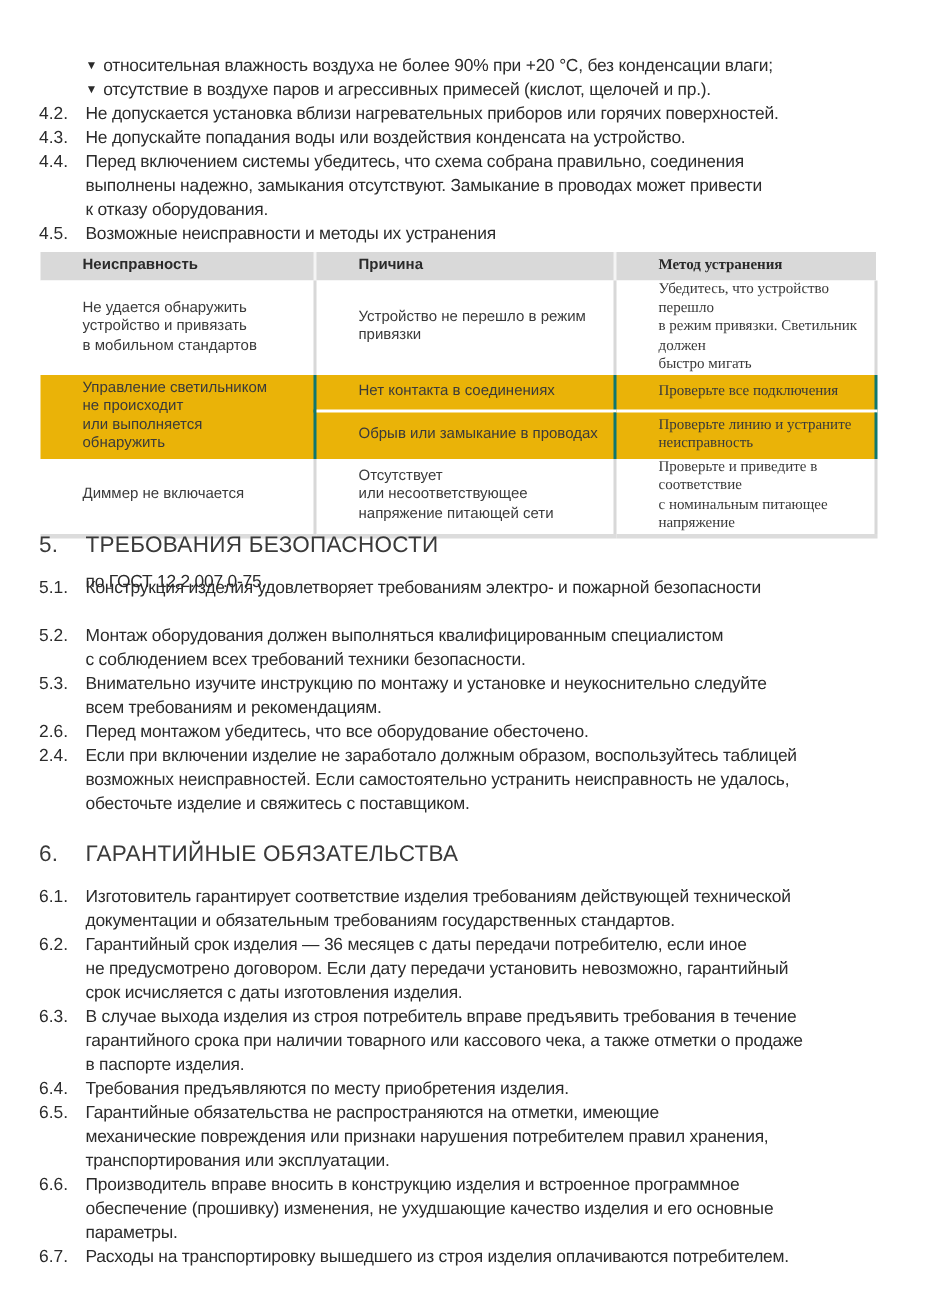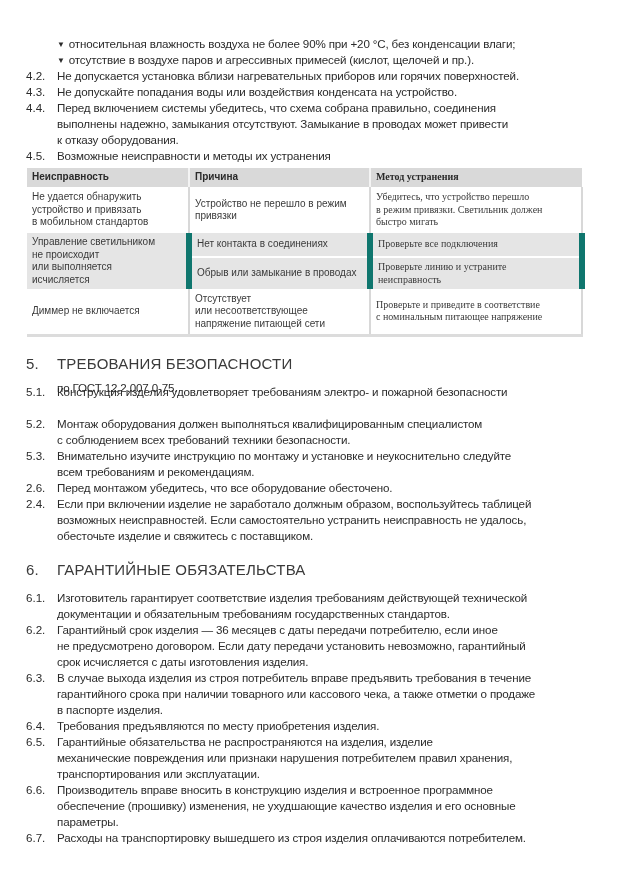--- a/index.html
+++ b/index.html
@@ -15,27 +15,27 @@
   .bullet .mark { font-size: 8px; margin-right: 4px; position: relative; top: -1px; }
   .h2 { position: absolute; font-size: 15px; color: #3a3a3a; letter-spacing: 0.2px; }
   .h2 .hn { position: absolute; left: 26px; }
   .h2 .ht { position: absolute; left: 57px; white-space: nowrap; }
 
   table.tbl {
     position: absolute; left: 27px; top: 168px; width: 558px;
     border-collapse: collapse; font-size: 10px; line-height: 12.5px; color: #3a3a3a;
   }
   table.tbl td, table.tbl th {
-    text-align: left; vertical-align: middle; padding: 0 0 0 5px;
+    text-align: left; vertical-align: middle; padding: 0 0 0 28px;
     border-right: 2px solid #e4e4e4;
   }
   table.tbl th { background: #d9d9d9; font-weight: bold; height: 19px; color: #2a2a2a; border-right: 2px solid #f4f4f4; }
   table.tbl td:last-child, table.tbl th:last-child { border-right: none; font-family: Liberation Serif, serif; }
   table.tbl tr.white td { background: #ffffff; border-right: 2px solid #d8d8d8; }
-  table.tbl tr.grey td { background: #e5e5e5; border-right: 6px solid #0f766e; margin-top: 24px; }
+  table.tbl tr.grey td { background: #eab308; border-right: 2px solid #0f766e; margin-top: 24px; }
   table.tbl tr.grey td.sub { border-bottom: 2px solid #ffffff; }
   table.tbl td.c1 { width: 154px; }
   table.tbl td.c2 { width: 170px; }
   table.tbl tr.last td { border-bottom: 3px solid #dcdcdc; }
 </style>
 </head>
 <body>
 
 <div class="page">
 
@@ -77,21 +77,21 @@
         <div>Убедитесь, что устройство перешло</div>
         <div>в режим привязки. Светильник должен</div>
         <div>быстро мигать</div>
       </td>
     </tr>
     <tr class="grey" style="height:24px">
       <td class="c1" rowspan="2">
         <div>Управление светильником</div>
         <div>не происходит</div>
         <div>или выполняется</div>
-        <div>исчисляется</div>
+        <div>обнаружить</div>
       </td>
       <td class="c2 sub">
         <div>Нет контакта в соединениях</div>
       </td>
       <td class="sub">
         <div>Проверьте все подключения</div>
       </td>
     </tr>
     <tr class="grey" style="height:32px">
       <td class="c2">
@@ -160,21 +160,21 @@
 
   <div class="num" style="top:670px">6.3.</div>
   <div class="line txt" style="top:670px">В случае выхода изделия из строя потребитель вправе предъявить требования в течение</div>
   <div class="line txt" style="top:686px">гарантийного срока при наличии товарного или кассового чека, а также отметки о продаже</div>
   <div class="line txt" style="top:702px">в паспорте изделия.</div>
 
   <div class="num" style="top:718px">6.4.</div>
   <div class="line txt" style="top:718px">Требования предъявляются по месту приобретения изделия.</div>
 
   <div class="num" style="top:734px">6.5.</div>
-  <div class="line txt" style="top:734px">Гарантийные обязательства не распространяются на изделия, изделие</div>
+  <div class="line txt" style="top:734px">Гарантийные обязательства не распространяются на отметки, имеющие</div>
   <div class="line txt" style="top:750px">механические повреждения или признаки нарушения потребителем правил хранения,</div>
   <div class="line txt" style="top:766px">транспортирования или эксплуатации.</div>
 
   <div class="num" style="top:782px">6.6.</div>
   <div class="line txt" style="top:782px">Производитель вправе вносить в конструкцию изделия и встроенное программное</div>
   <div class="line txt" style="top:798px">обеспечение (прошивку) изменения, не ухудшающие качество изделия и его основные</div>
   <div class="line txt" style="top:814px">параметры.</div>
 
   <div class="num" style="top:830px">6.7.</div>
   <div class="line txt" style="top:830px">Расходы на транспортировку вышедшего из строя изделия оплачиваются потребителем.</div>

